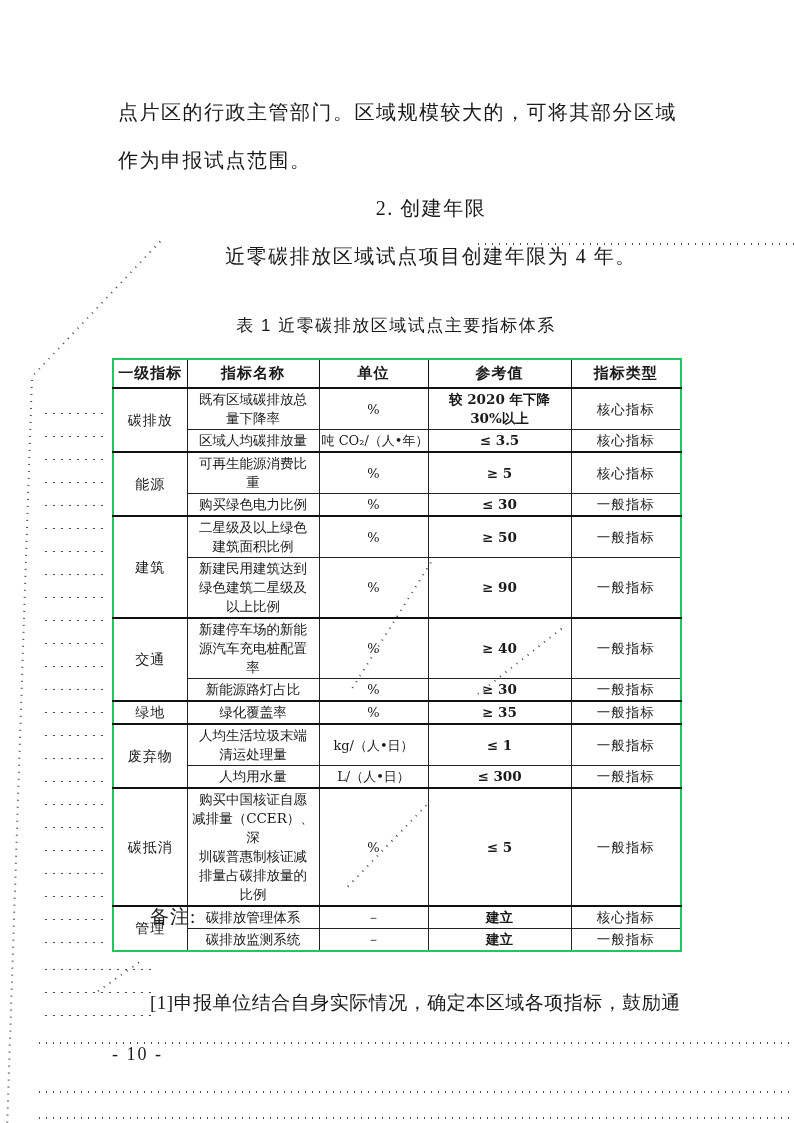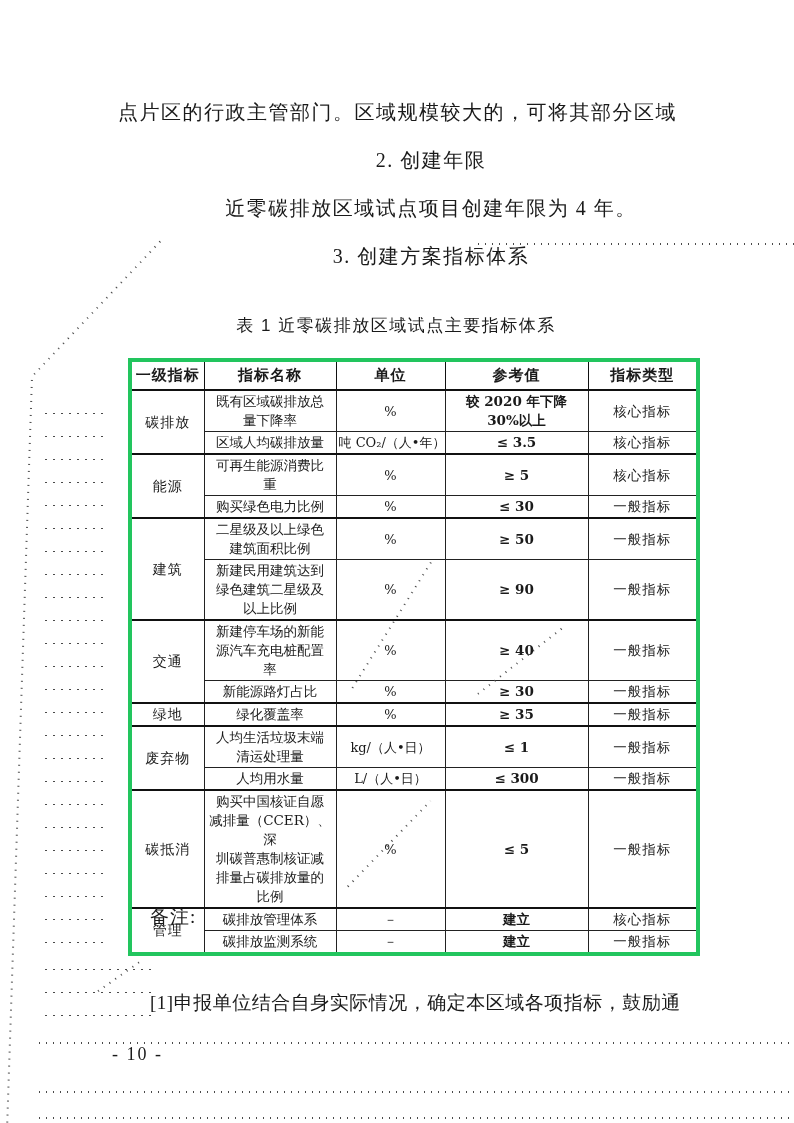--- a/index.html
+++ b/index.html
@@ -12,21 +12,21 @@
   .bline{height:48px;line-height:48px;font-size:20px;letter-spacing:1.5px;white-space:nowrap;}
   .bline.ind{padding-left:46px;text-align:center;}
 
   
   .table-title{position:absolute;left:112px;top:314px;width:568px;text-align:center;
        font-family:"Liberation Sans","DejaVu Sans",sans-serif;font-weight:normal;
        font-size:17px;letter-spacing:1.5px;}
 
   
   table.indicator-table{position:absolute;left:112px;top:358px;width:568px;
-       border-collapse:collapse;table-layout:fixed;border:4px solid #22c55e;margin-left:16px;}
+       border-collapse:collapse;table-layout:fixed;border:2px solid #22c55e;}
   .indicator-table th{border:1px solid #111;border-bottom:2px solid #111;
        font-family:"Liberation Sans","DejaVu Sans",sans-serif;font-weight:bold;
        font-size:15px;padding:4px 0;letter-spacing:1px;}
   .indicator-table td{border:1px solid #222;font-size:13.5px;line-height:19px;
        padding:1px 2px;text-align:center;vertical-align:middle;
        font-family:"DejaVu Serif","Liberation Serif",serif;}
   .indicator-table td.cat{font-size:14px;letter-spacing:1px;}
   .indicator-table td.name{white-space:pre-line;word-break:keep-all;}
   .indicator-table td.unit{white-space:nowrap;font-size:13px;}
   .indicator-table td.value{white-space:pre-line;word-break:keep-all;font-weight:bold;}
@@ -58,23 +58,23 @@
   #grid-1{left:42px;top:402px;width:64px;height:556px;}
   #grid-2{left:42px;top:958px;width:112px;height:80px;}
 </style>
 </head>
 <body>
 
 <div class="page">
 
   <div class="body-text">
       <div class="bline">点片区的行政主管部门。区域规模较大的，可将其部分区域</div>
+      <div class="bline">作为申报试点范围。</div>
       <div class="bline ind">2. 创建年限</div>
       <div class="bline ind">近零碳排放区域试点项目创建年限为 4 年。</div>
-      <div class="bline ind">3. 创建方案指标体系</div>
     </div>
 
   <div class="table-title">表 1 近零碳排放区域试点主要指标体系</div>
 
   <table class="indicator-table">
     <colgroup>
       <col style="width:74px">
         <col style="width:132px">
         <col style="width:109px">
       <col style="width:143px">

